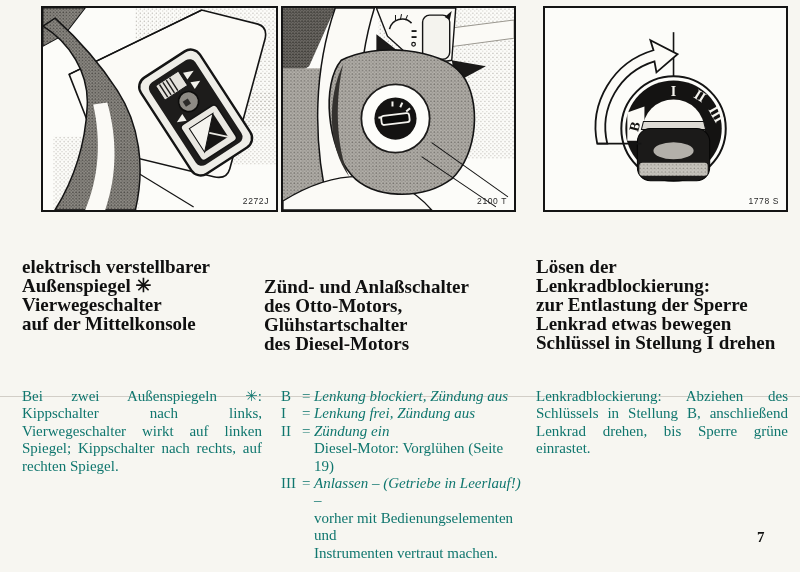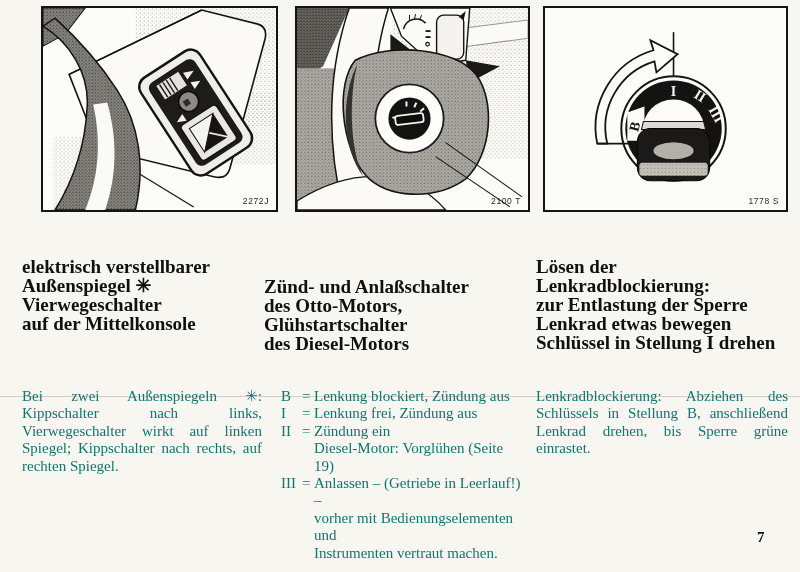--- a/index.html
+++ b/index.html
@@ -33,21 +33,21 @@
     background:#d2cec7;
   }
   .bodycol{
     position:absolute;top:388px;
     font-size:15px;line-height:17.4px;color:#0f766e;
   }
   .bodycol p{margin:0;text-align:justify;}
   .kv-row{display:flex;}
   .kv-key{width:21px;flex:0 0 21px;}
   .kv-eq{width:12px;flex:0 0 12px;}
-  .kv-txt{flex:1;}
+  .kv-txt{flex:1;font-style:italic;}
   .kv-cont{padding-left:33px;}
   .page-number{
     position:absolute;left:757px;top:529px;
     font-weight:bold;font-size:15px;color:#111;
   }
 </style>
 </head>
 <body>
 
 <div class="page">
@@ -102,21 +102,21 @@
 
         <rect x="-21" y="3" width="42" height="42" rx="4" fill="#e9e7e1" stroke="#141414" stroke-width="1.6"></rect>
         <rect x="-14" y="10" width="28" height="28" fill="#161514"></rect>
         <line x1="-14" y1="10" x2="14" y2="38" stroke="#e9e7e1" stroke-width="1.6"></line>
         <polygon points="-14,10 14,10 -14,38" fill="#f5f4ef" stroke="#141414" stroke-width="1"></polygon>
       </g>
     </svg>
     <span class="fig-label">2272J</span>
   </div>
 
-  <div class="figure-panel" style="left:281px;width:235px;margin-left:14px;">
+  <div class="figure-panel" style="left:281px;width:235px;">
     <svg viewBox="0 0 230 201">
       <defs>
         <pattern id="p2lt" width="4" height="4" patternUnits="userSpaceOnUse">
           <circle cx="1" cy="1" r="0.7" fill="#b9b6b0"></circle>
             <circle cx="3" cy="3" r="0.6" fill="#c9c6c0"></circle>
         </pattern>
         <pattern id="p2md" width="3.4" height="3.4" patternUnits="userSpaceOnUse">
           <rect width="3.4" height="3.4" fill="#b3b0aa"></rect>
             <circle cx="1.1" cy="1.1" r="0.9" fill="#77746f"></circle>
             <circle cx="2.7" cy="2.6" r="0.7" fill="#8a8781"></circle>

